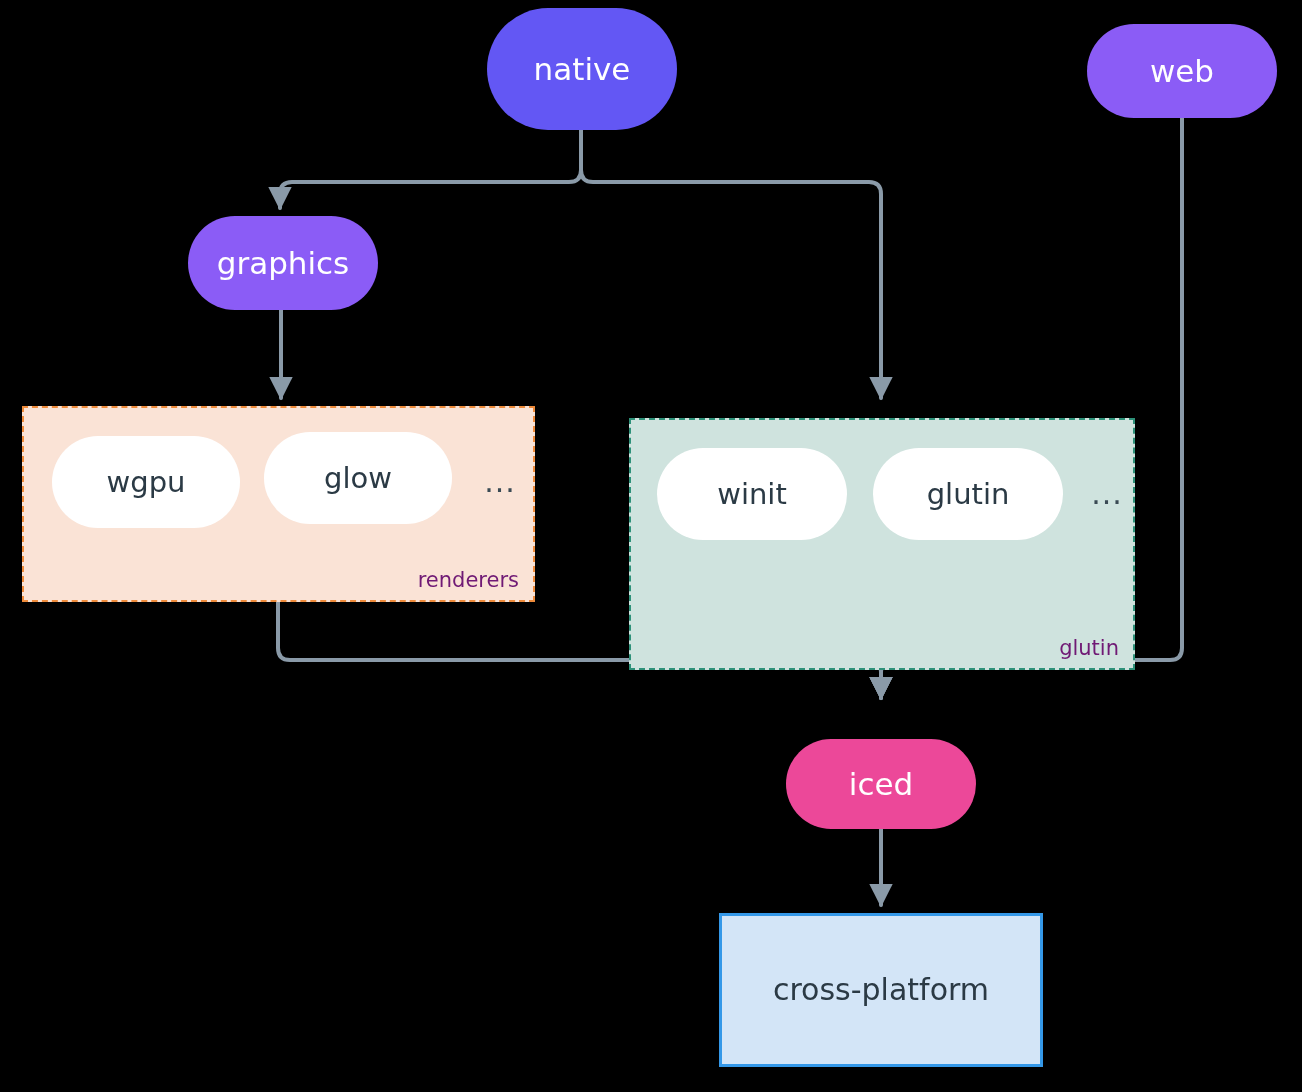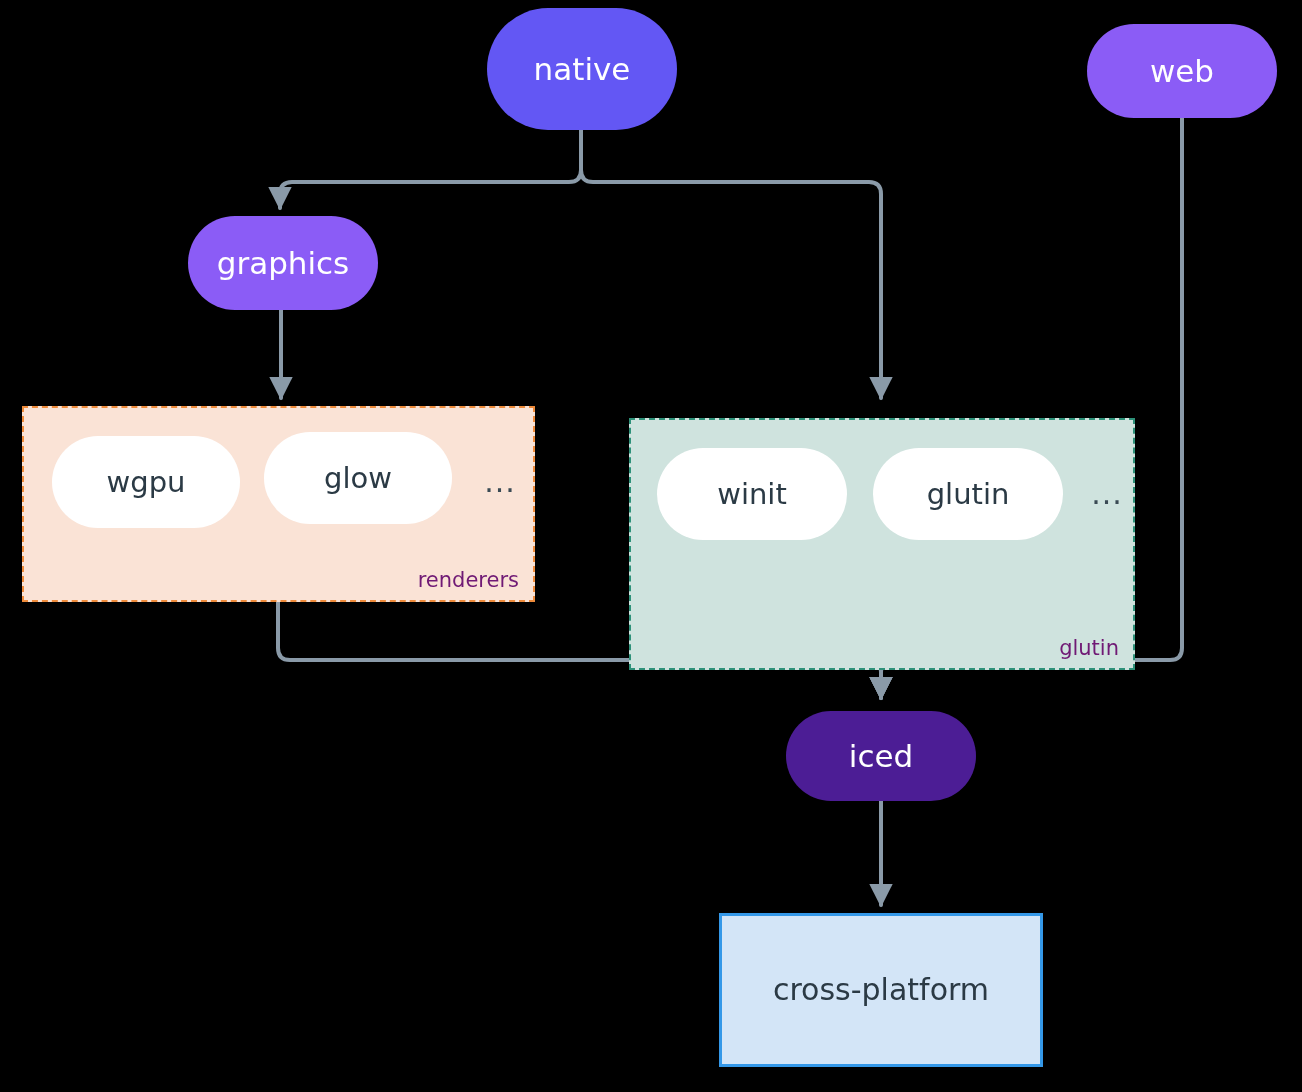--- a/index.html
+++ b/index.html
@@ -34,21 +34,21 @@
   }
   
   .pill {
     border-radius: 999px;
     font-size: 31px;
     color: #ffffff;
   }
   .pill-native  { background: #6357F4; }
   .pill-web     { background: #8b5cf6; }
   .pill-graphics{ background: #8b5cf6; text-align: center; }
-  .pill-iced    { background: #4c1d95; }
+  .pill-iced    { background: #ec4899; margin-top: 28px; }
 
   
   .group {
     position: absolute;
     box-sizing: border-box;
   }
   .group-renderers {
     background: #FAE3D6;
     border: 2px dashed #EE8B3B;
   }

